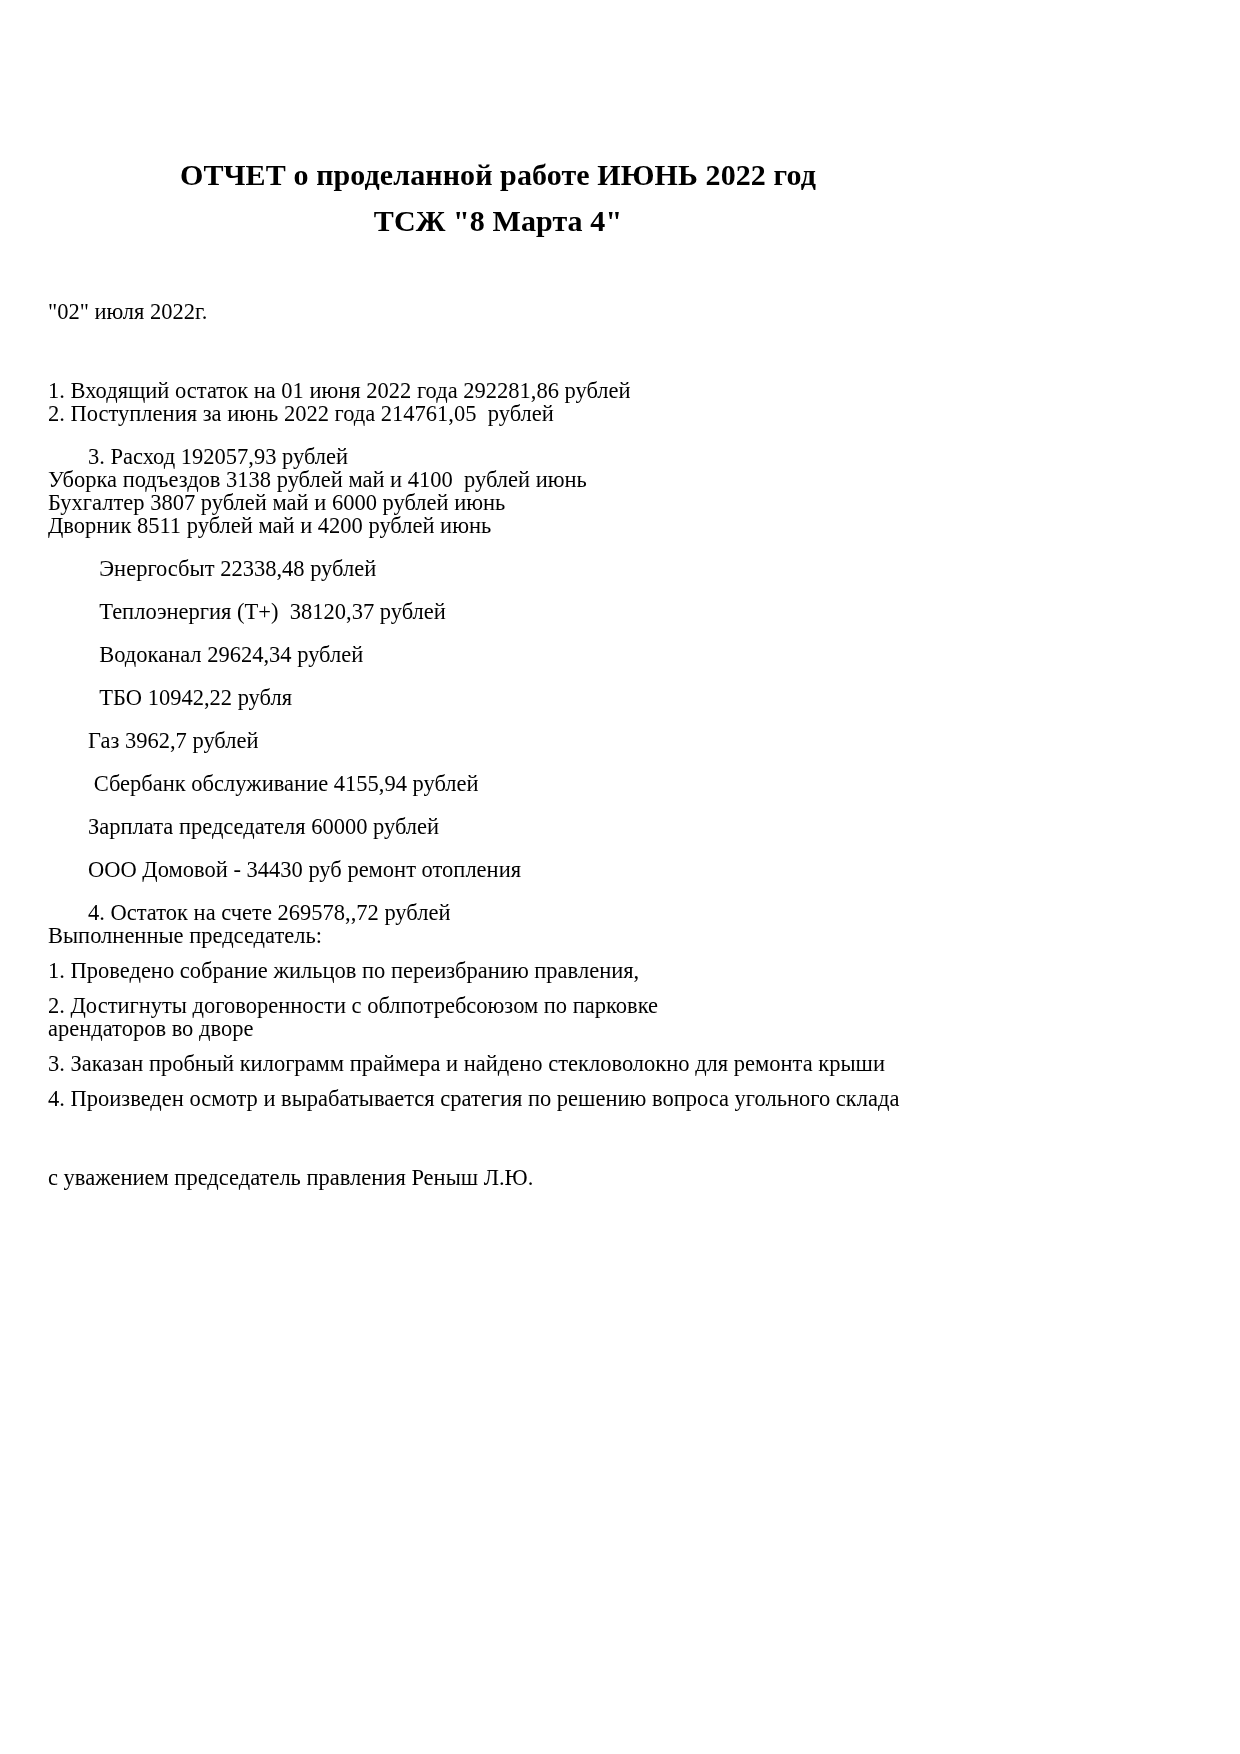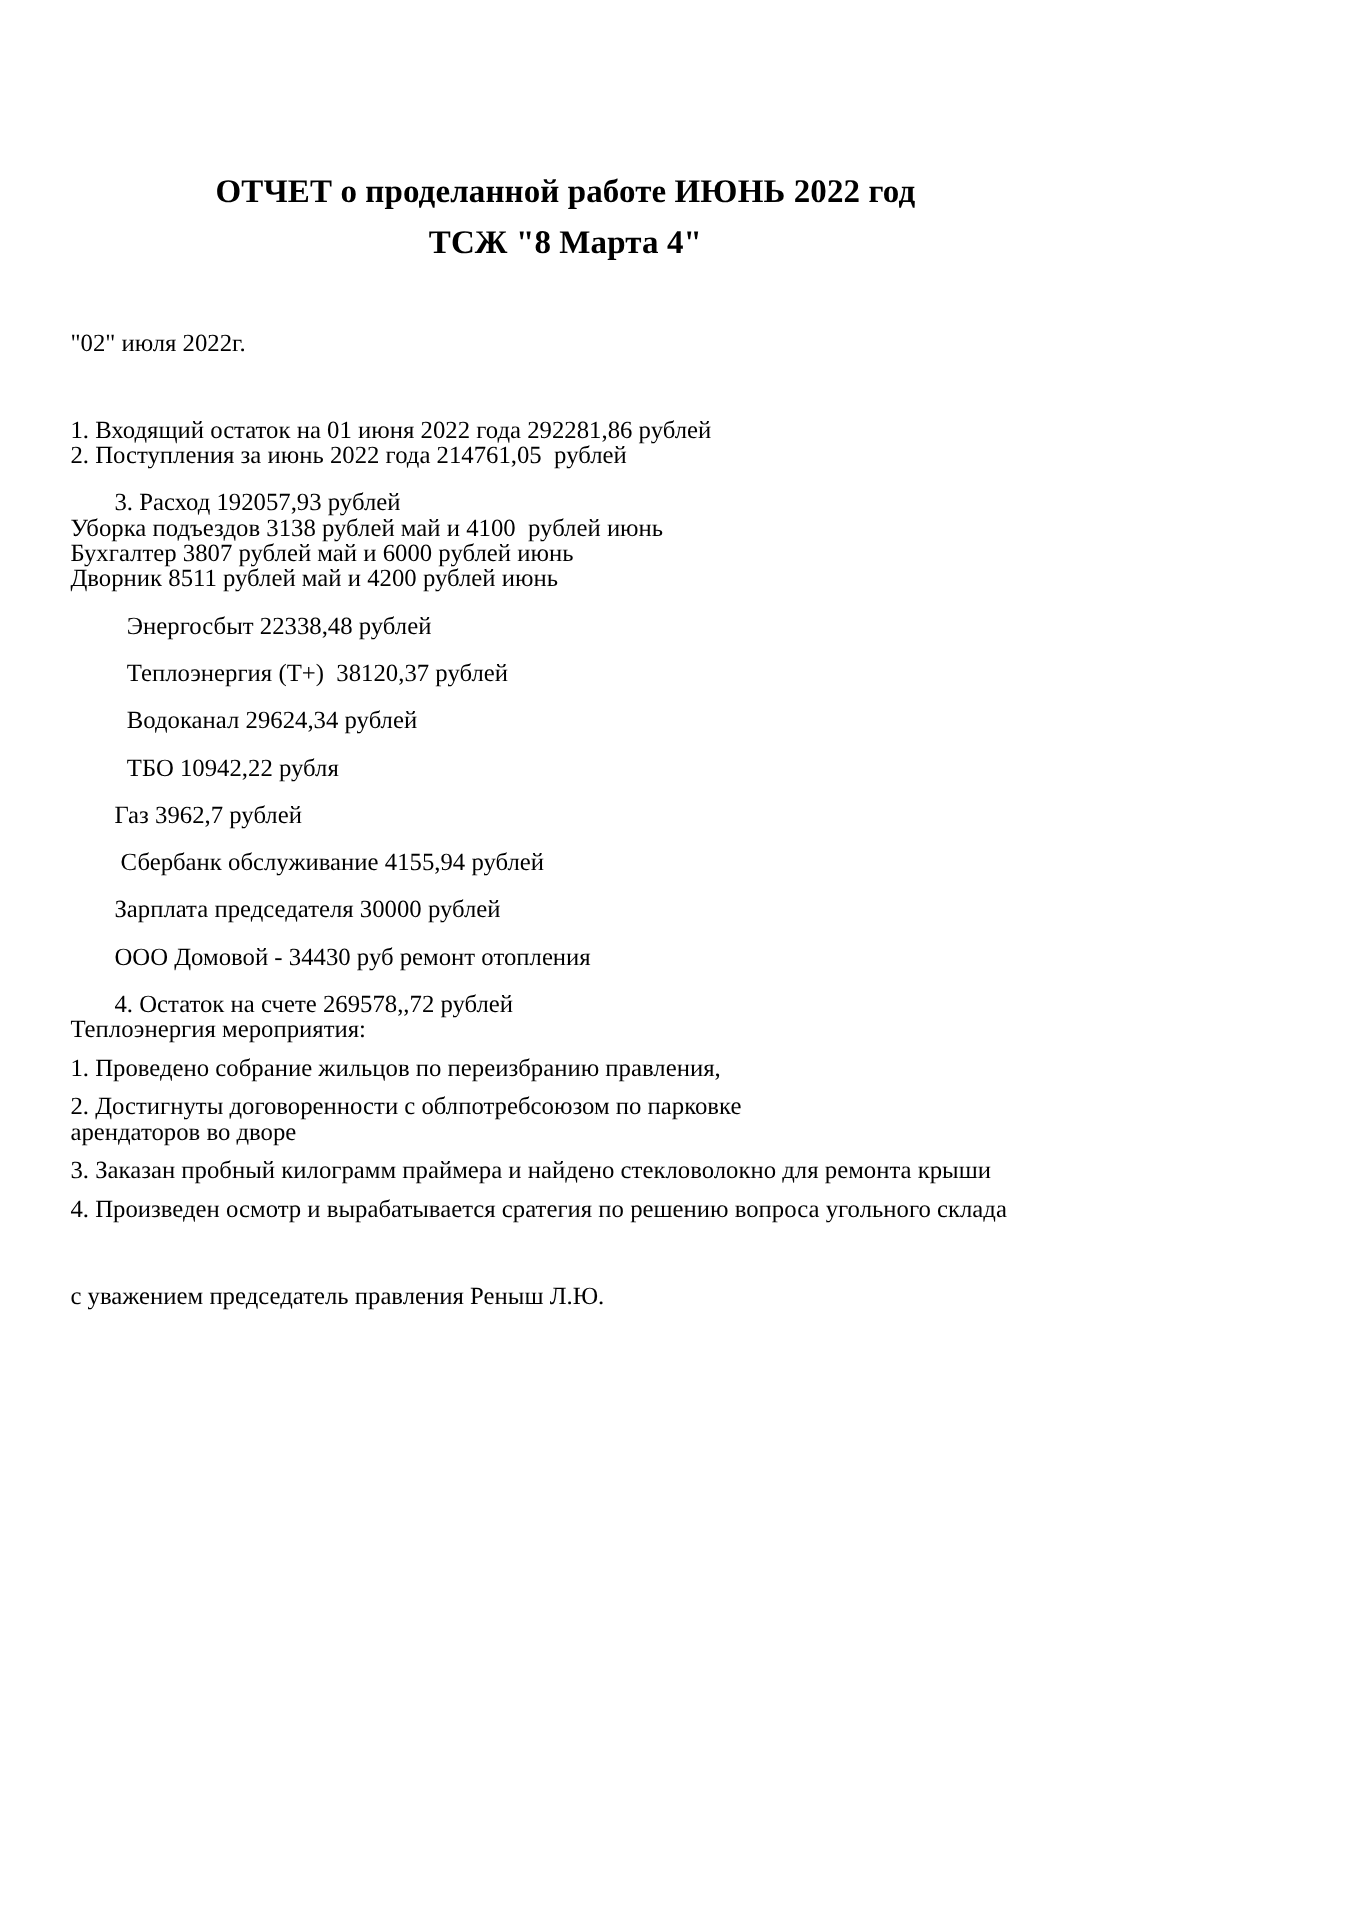--- a/index.html
+++ b/index.html
@@ -20,21 +20,21 @@
     position: absolute;
     left: 0;
     top: 0;
     width: 1240px;
     height: 1754px;
     background: #ffffff;
     overflow: hidden;
   }
   .content {
     position: absolute;
-    left: 64px;
+    left: 48px;
     top: 0;
     width: 1100px;
   }
 
   
   .title-block {
     margin-top: 152px;
     width: 900px;
     text-align: center;
   }
@@ -85,25 +85,25 @@
       <div class="para gap-tight">Уборка подъездов 3138 рублей май и 4100  рублей июнь</div>
       <div class="para gap-tight">Бухгалтер 3807 рублей май и 6000 рублей июнь</div>
       <div class="para gap-tight">Дворник 8511 рублей май и 4200 рублей июнь</div>
 
       <div class="para gap-s">  Энергосбыт 22338,48 рублей</div>
       <div class="para gap-s">  Теплоэнергия (Т+)  38120,37 рублей</div>
       <div class="para gap-s">  Водоканал 29624,34 рублей</div>
       <div class="para gap-s">  ТБО 10942,22 рубля</div>
       <div class="para gap-s">Газ 3962,7 рублей</div>
       <div class="para gap-s"> Сбербанк обслуживание 4155,94 рублей</div>
-      <div class="para gap-s">Зарплата председателя 30000 рублей</div>
+      <div class="para gap-s">Зарплата председателя 60000 рублей</div>
       <div class="para gap-s">ООО Домовой - 34430 руб ремонт отопления</div>
       <div class="para gap-s">4. Остаток на счете 269578,,72 рублей</div>
 
-      <div class="para gap-tight">Теплоэнергия мероприятия:</div>
+      <div class="para gap-tight">Выполненные председатель:</div>
 
       <div class="para gap-m">1. Проведено собрание жильцов по переизбранию правления,</div>
 
       <div class="para gap-m">2. Достигнуты договоренности с облпотребсоюзом по парковке</div>
       <div class="para gap-tight">арендаторов во дворе</div>
 
       <div class="para gap-m">3. Заказан пробный килограмм праймера и найдено стекловолокно для ремонта крыши</div>
 
       <div class="para gap-m">4. Произведен осмотр и вырабатывается сратегия по решению вопроса угольного склада</div>
 

